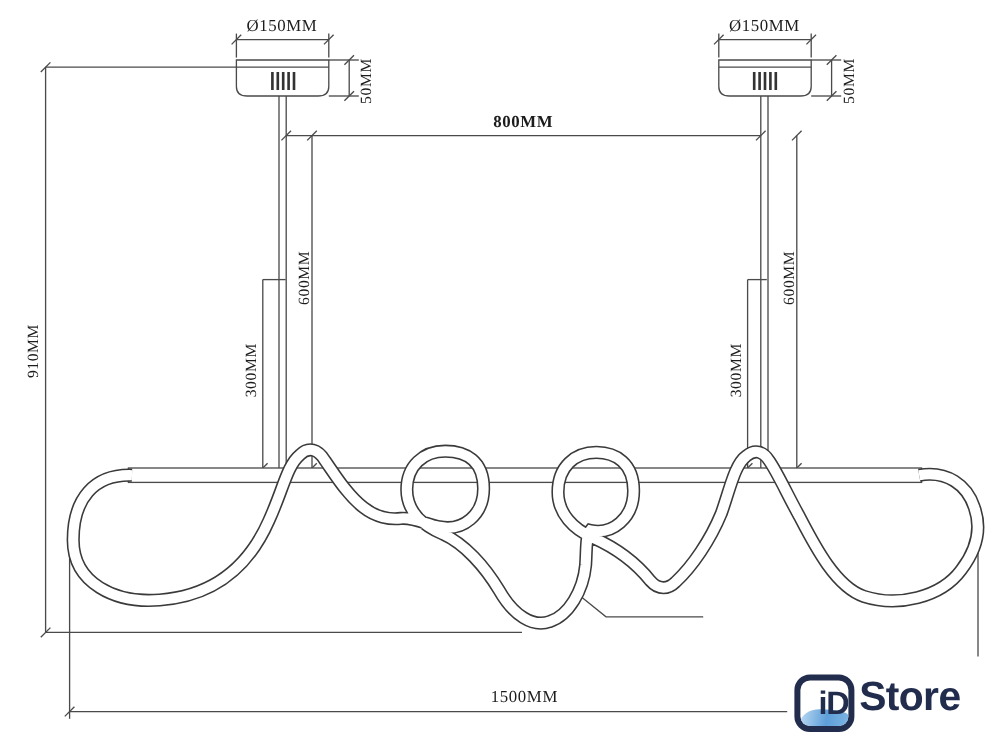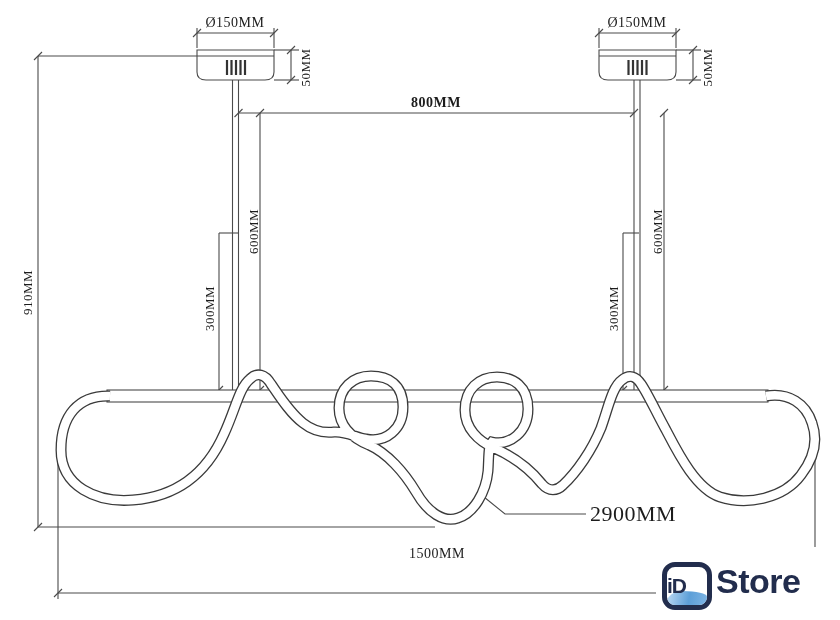--- a/index.html
+++ b/index.html
@@ -12,22 +12,22 @@
        text-align:center;white-space:nowrap;transform:rotate(-90deg);color:#1c1c1c;}
   .dim-big{position:absolute;font-size:22px;letter-spacing:0.5px;white-space:nowrap;color:#1c1c1c;}
   
   .logo{position:absolute;left:660px;top:560px;width:170px;height:56px;
         font-family:"Liberation Sans", sans-serif;}
   .logo-badge{position:absolute;left:2px;top:2px;width:40px;height:38px;background:#fff;
         border:5px solid #222d4d;border-radius:13px;overflow:hidden;}
   .logo-swoosh{position:absolute;left:0;right:0;bottom:0;height:14px;
         background:linear-gradient(100deg,#bcd9f3 0%,#5d9fd8 55%,#7db4e4 100%);
         border-radius:40% 60% 0 0 / 80% 40% 0 0;}
-  .logo-badge-text{position:absolute;left:0;top:1px;width:100%;text-align:left;
-        font-size:21px;font-weight:bold;color:#222d4d;letter-spacing:-1px;line-height:36px;}
+  .logo-badge-text{position:absolute;left:0;top:1px;width:100%;text-align:right;
+        font-size:27px;font-weight:bold;color:#222d4d;letter-spacing:-1px;line-height:36px;}
   .logo-name{position:absolute;left:56px;top:2px;font-size:34px;font-weight:bold;
         color:#222d4d;letter-spacing:-0.5px;}
 </style>
 </head>
 <body>
 
 <div id="canvas">
 
   <svg id="drawing" width="840" height="620" viewBox="0 0 840 620">
     <g stroke="#4a4a4a" stroke-width="1.1" fill="none">
@@ -219,23 +219,22 @@
   <div class="dim" style="left:386px;top:95px;width:100px;font-weight:bold;">800MM</div>
 
   <div class="dim-rot" style="left:-15px;top:285px;">910MM</div>
 
   <div class="dim-rot" style="left:211px;top:224px;">600MM</div>
   <div class="dim-rot" style="left:615px;top:224px;">600MM</div>
 
   <div class="dim-rot" style="left:167px;top:301px;">300MM</div>
   <div class="dim-rot" style="left:571px;top:301px;">300MM</div>
 
-  <div class="dim-big" style="left:590px;top:501px;">2900MM</div>
-
-  <div class="dim" style="left:387px;top:546px;width:100px;">1500MM</div>
+
+  <div class="dim" style="left:387px;top:574px;width:100px;">1500MM</div>
 
   <div class="logo">
     <div class="logo-badge">
       <div class="logo-swoosh"></div>
       <div class="logo-badge-text">iD</div>
     </div>
     <div class="logo-name">Store</div>
   </div>
 
 </div>

